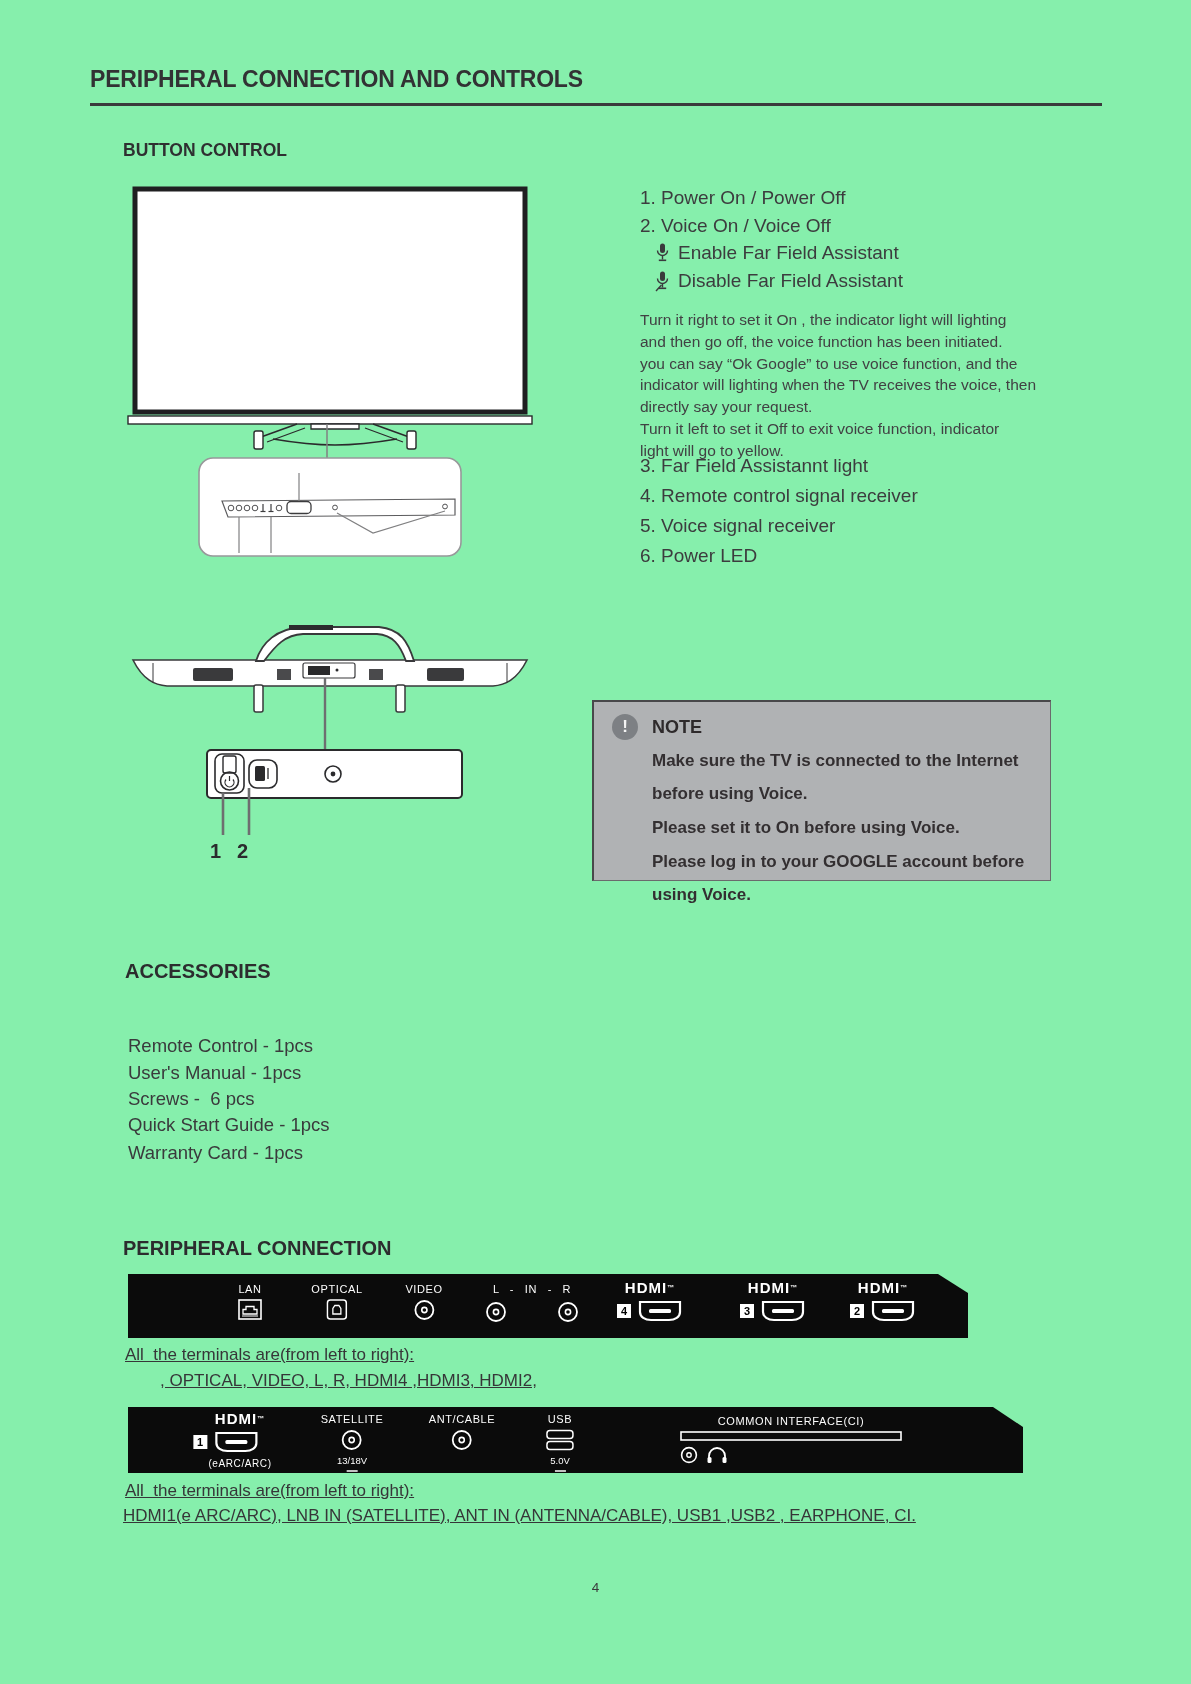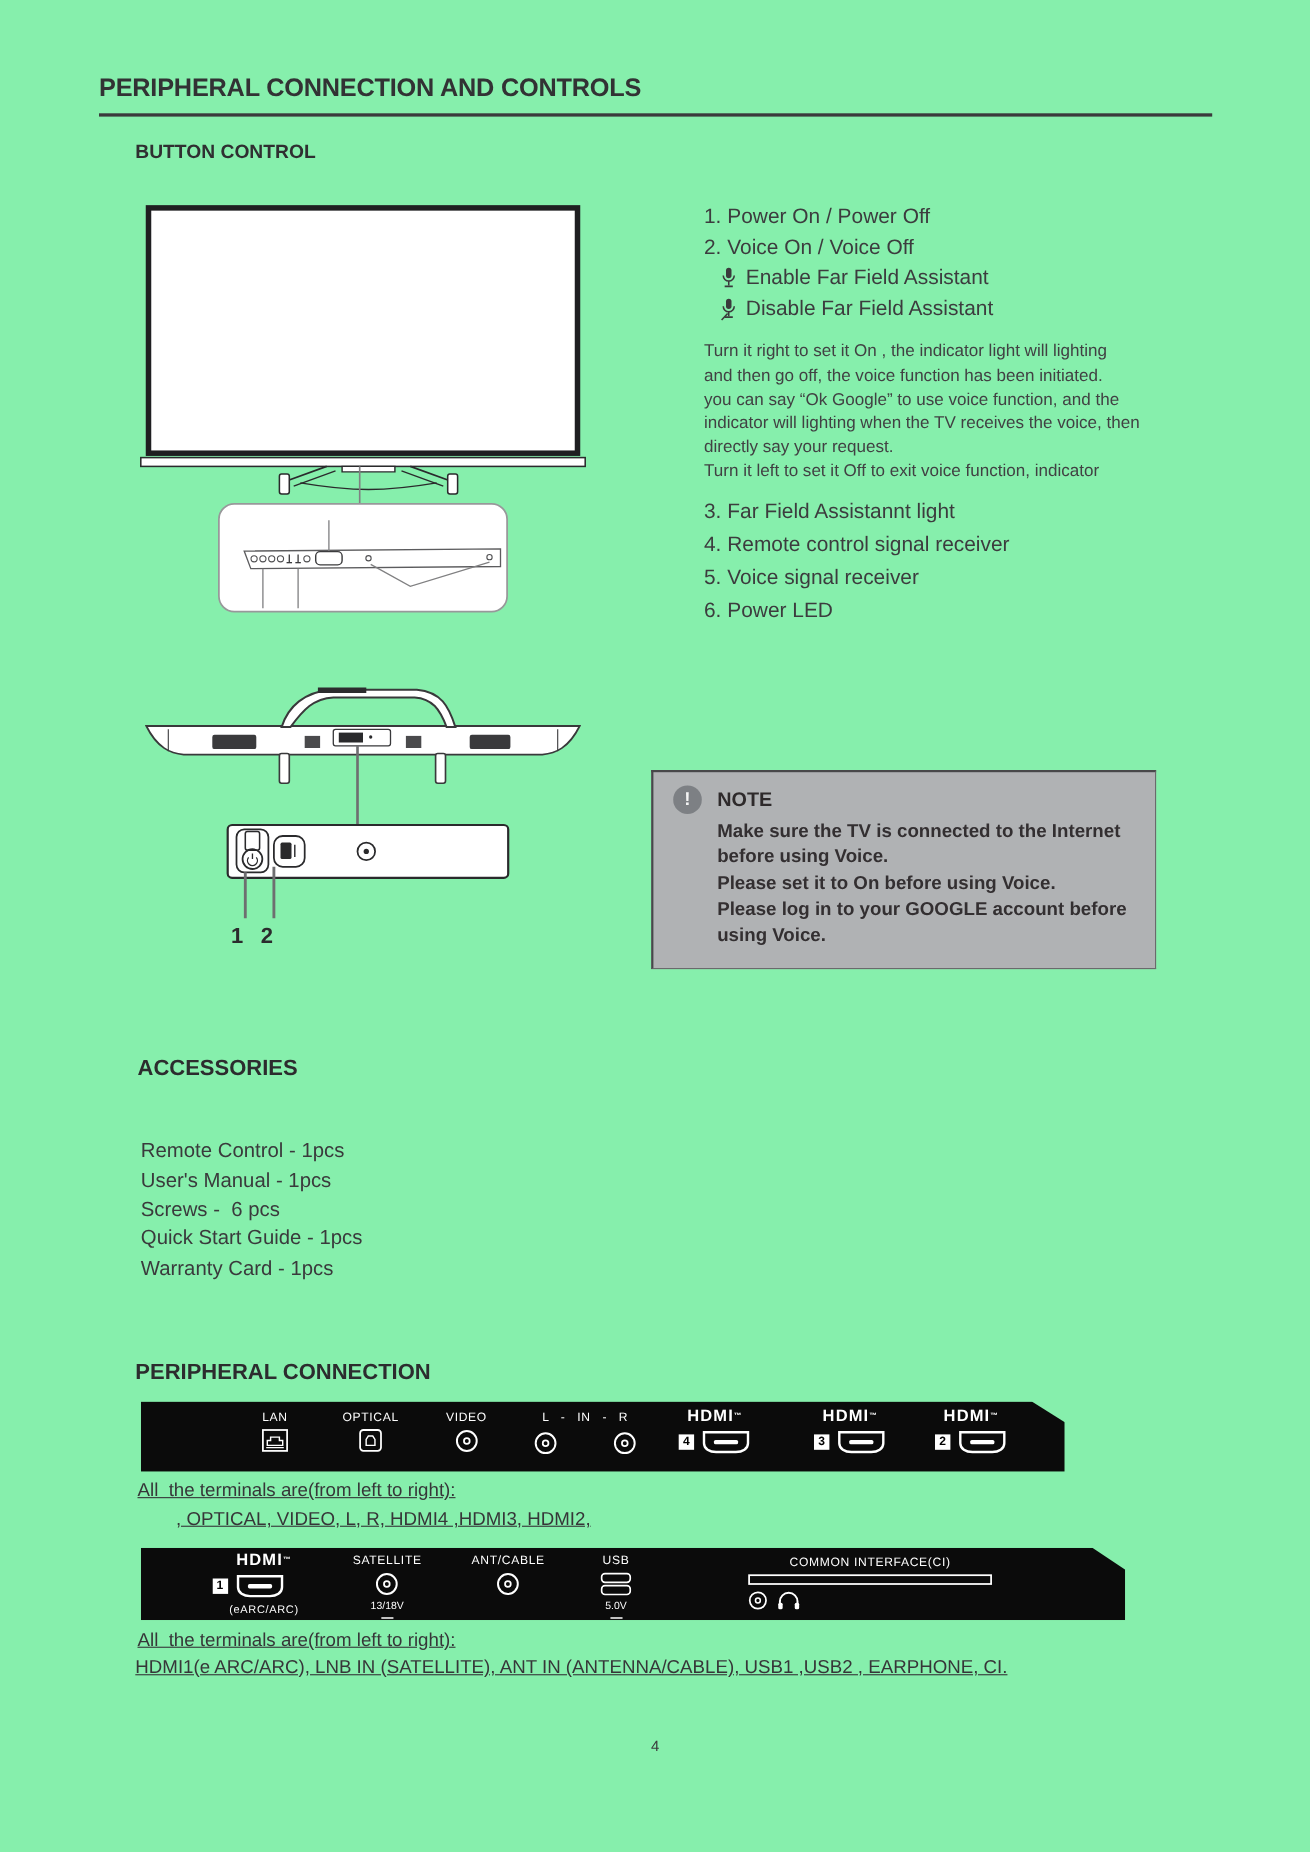--- a/index.html
+++ b/index.html
@@ -1,30 +1,30 @@
 <!DOCTYPE html>
 <html><head>
 <meta charset="utf-8">
 <style>
   html,body{margin:0;padding:0;background:#e8e8e8;}
   .page{position:relative;width:1191px;height:1684px;background:#86efac;
         font-family:"Liberation Sans",sans-serif;color:#353537;overflow:hidden;margin:0 auto;}
   .abs{position:absolute;}
   .h1{font-size:23px;font-weight:bold;color:#323234;letter-spacing:-0.2px;white-space:nowrap;}
   .rule{height:3px;background:#3a3a3c;}
-  .h2{font-size:17.5px;font-weight:bold;color:#2f2f31;white-space:nowrap;}
+  .h2{font-size:17.5px;font-weight:bold;color:#2f2f31;white-space:nowrap;margin-top:12px;}
   .h2b{font-size:20px;font-weight:bold;color:#2c2c2e;white-space:nowrap;}
   .li{font-size:19px;color:#3c3c3e;white-space:nowrap;}
   .subli{display:flex;align-items:center;gap:8px;font-size:19px;color:#3c3c3e;white-space:nowrap;}
   .parline{font-size:15.5px;line-height:21.8px;color:#414143;white-space:nowrap;}
   .note-box{background:#b0b2b4;border:1px solid #6a6a6c;border-top:2px solid #48484a;border-left:2px solid #48484a;}
   .note-head{font-size:18px;font-weight:bold;color:#2e2a2b;}
   .note-ico{width:26px;height:26px;border-radius:50%;background:#7d8084;color:#f4f4f4;
             font-weight:bold;font-size:17px;text-align:center;line-height:25px;}
-  .note-line{font-weight:bold;font-size:17px;line-height:23px;color:#332f31;margin:0 0 1px 0;}
+  .note-line{font-weight:bold;font-size:17px;line-height:33px;color:#332f31;margin:0 0 1px 0;}
   .acc{font-size:18.5px;color:#3a3a3c;white-space:pre-wrap;}
   .cap{font-size:17px;color:#363638;white-space:pre-wrap;text-decoration:underline;}
   .panel{position:absolute;background:#0b0b0b;}
   .panel1{clip-path:polygon(0 0,810px 0,840px 19px,840px 64px,0 64px);}
   .panel2{clip-path:polygon(0 0,865px 0,895px 20px,895px 66px,0 66px);}
   .port{position:absolute;transform:translateX(-50%);display:flex;flex-direction:column;align-items:center;gap:4px;}
   .plabel{color:#fdfdfd;font-size:11px;letter-spacing:0.6px;text-align:center;white-space:nowrap;}
   .psub{color:#fdfdfd;font-size:9.5px;display:flex;align-items:center;gap:3px;white-space:nowrap;flex-direction:column;}
   .badge{width:14px;height:14px;background:#ffffff;color:#000;font-size:11px;font-weight:bold;
          text-align:center;line-height:14px;flex:0 0 auto;}
@@ -110,20 +110,21 @@
     <span>Disable Far Field Assistant</span>
   </div>
 
   <div class="abs" style="left:640px;top:309px;">
     <div class="parline">Turn it right to set it On , the indicator light will lighting</div>
     <div class="parline">and then go off, the voice function has been initiated.</div>
     <div class="parline">you can say “Ok Google” to use voice function, and the</div>
     <div class="parline">indicator will lighting when the TV receives the voice, then</div>
     <div class="parline">directly say your request.</div>
     <div class="parline">Turn it left to set it Off to exit voice function, indicator</div>
+    <div class="parline">light will go to yellow.</div>
   </div>
 
   <div class="abs li" style="left:640px;top:455px;">3. Far Field Assistannt light</div>
   <div class="abs li" style="left:640px;top:485px;">4. Remote control signal receiver</div>
   <div class="abs li" style="left:640px;top:515px;">5. Voice signal receiver</div>
   <div class="abs li" style="left:640px;top:545px;">6. Power LED</div>
 
   <svg class="abs" style="left:115px;top:585px;" width="430" height="250" viewBox="0 0 430 250">
 
     <path d="M18,75 H412 C402,95 390,100 378,101 H52 C40,100 28,95 18,75 Z" fill="#ffffff" stroke="#39393b" stroke-width="1.6"></path>

